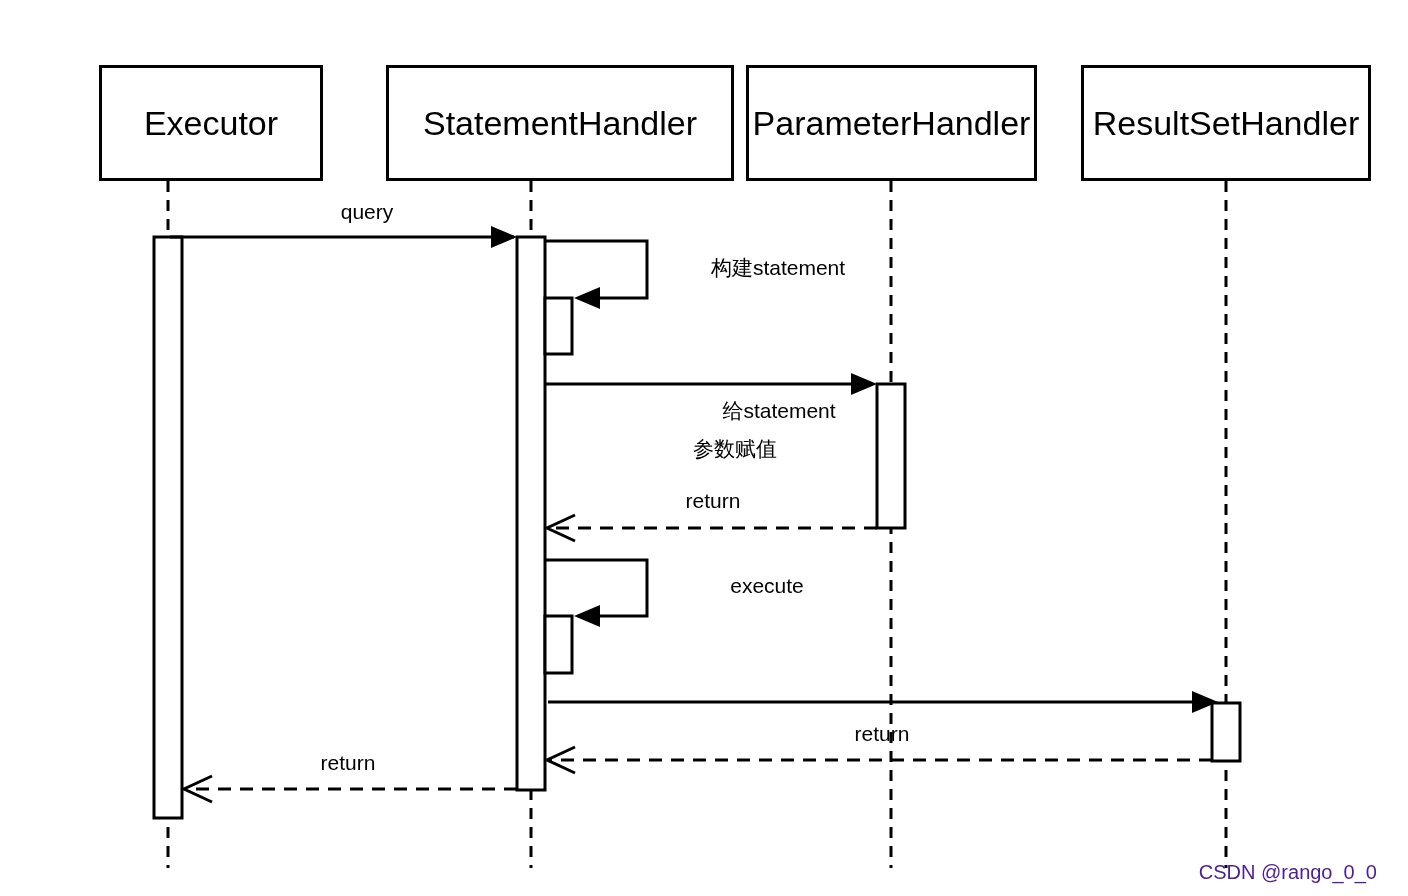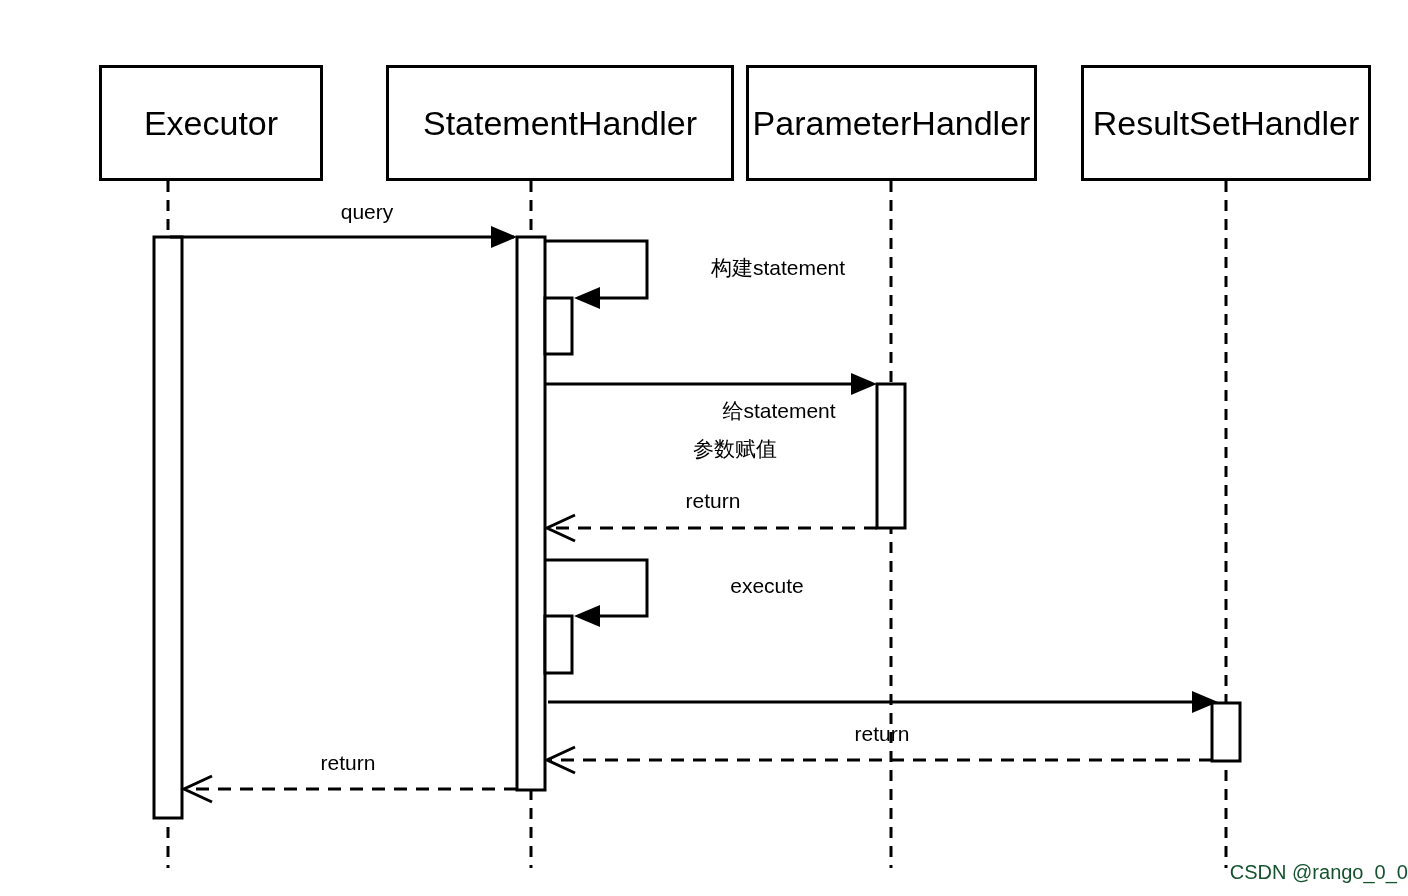--- a/index.html
+++ b/index.html
@@ -18,22 +18,22 @@
   }
   .actor-executor{left:62px;width:224px;margin-left:37px;}
   .actor-statementhandler{left:386px;width:348px;}
   .actor-parameterhandler{left:746px;width:291px;}
   .actor-resultsethandler{left:1081px;width:290px;}
   .msg-label{
     position:absolute;transform:translate(-50%,-50%);
     font-size:21px;white-space:nowrap;line-height:1.2;
   }
   .watermark{
-    position:absolute;right:0;top:861px;
-    font-size:20px;color:#14532d;white-space:nowrap;
+    position:absolute;right:31px;top:861px;
+    font-size:20px;color:#4c1d95;white-space:nowrap;
   }
 </style>
 </head>
 <body>
 
 <div class="diagram">
 
   <svg class="layer" width="1408" height="896" viewBox="0 0 1408 896">
 
     <line x1="168" y1="181" x2="168" y2="868" stroke="#000" stroke-width="3" stroke-dasharray="11,8"></line>

